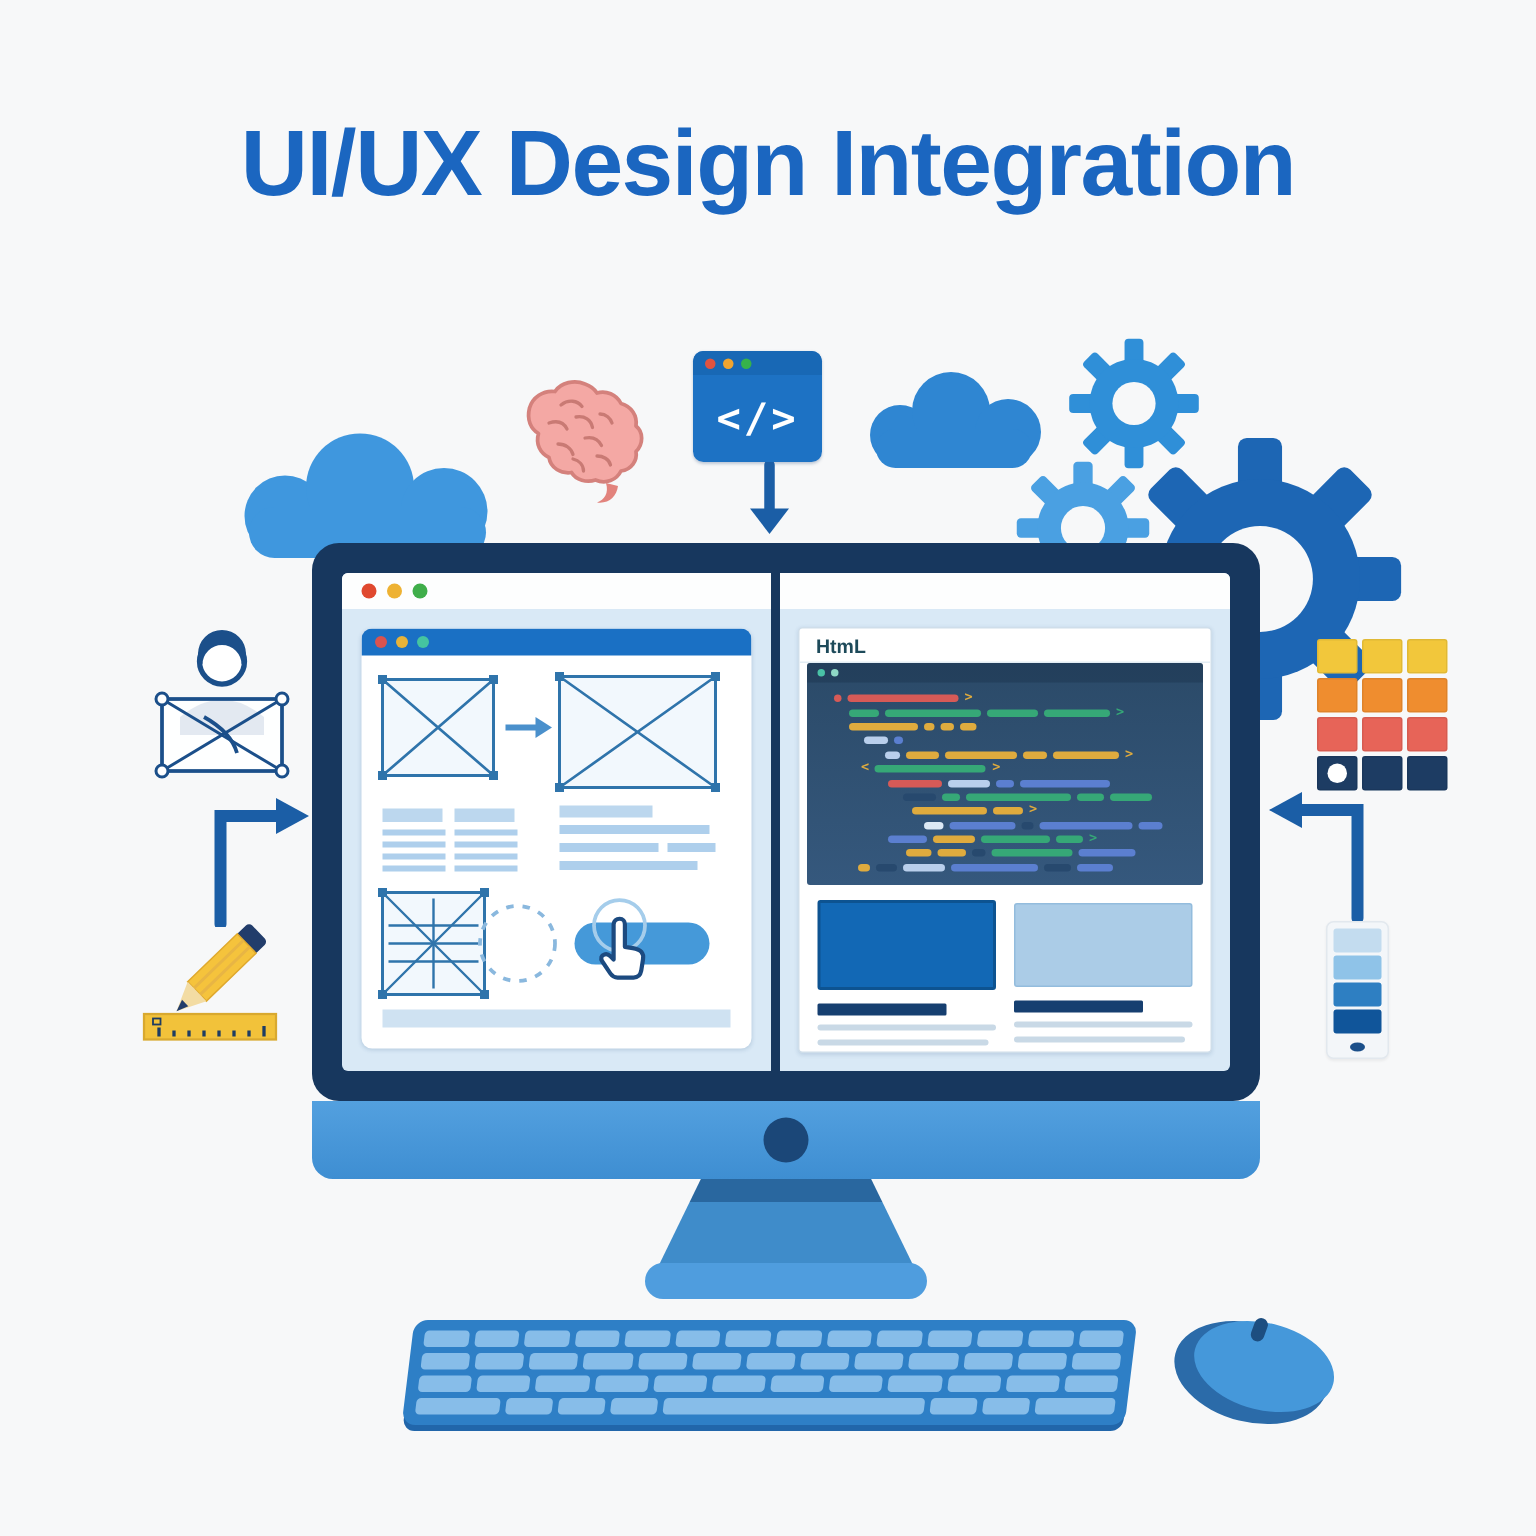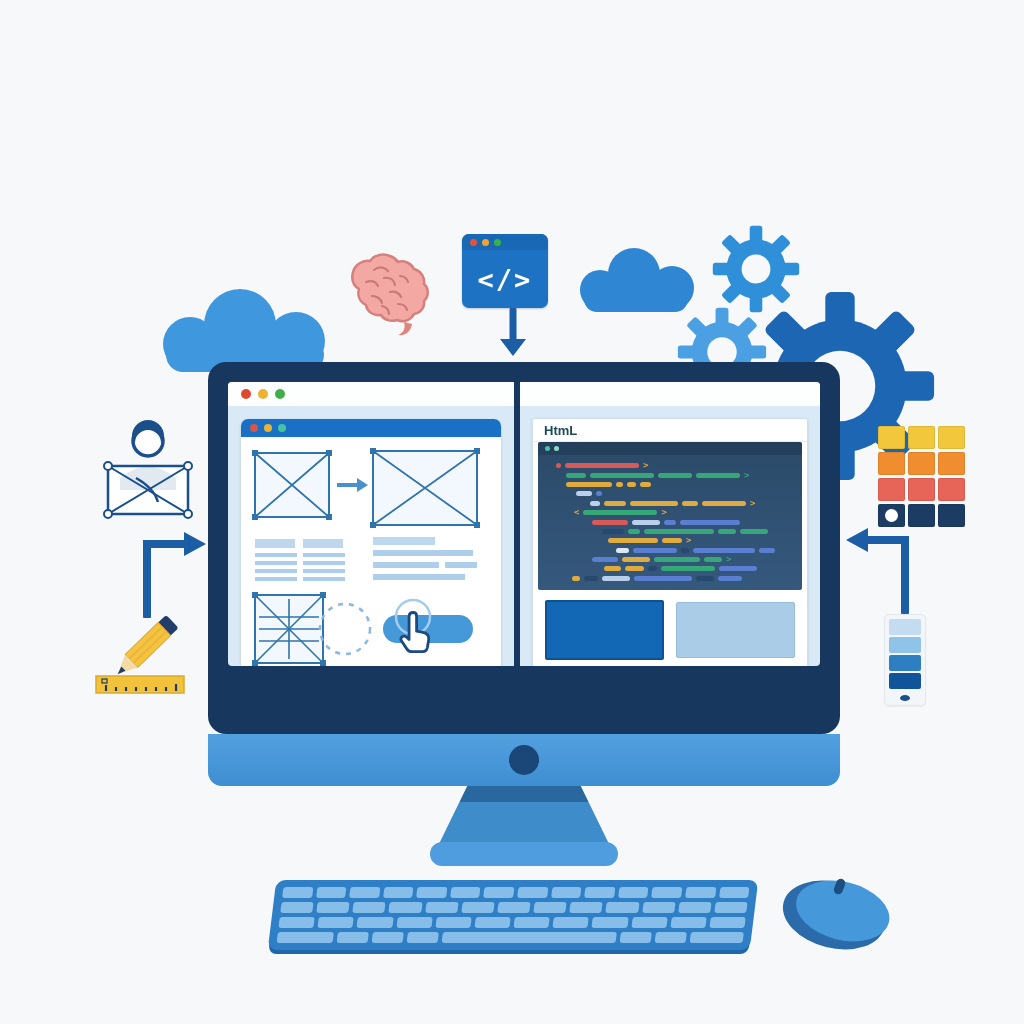--- a/index.html
+++ b/index.html
@@ -33,21 +33,21 @@
                  border:1px solid #e2e8ee; border-radius:5px; padding:4px;
                  display:flex; flex-direction:column; gap:2px; box-shadow:0 1px 2px rgba(0,0,0,.06); }
   .swatch-card .bar { height:16px; border-radius:2px; }
   .swatch-card .sdot { width:10px; height:10px; background:#1b4f8a; border-radius:50%;
                        margin:4px auto 0; }
 
   
   .monitor { left:208px; top:362px; width:632px; height:506px; z-index:5; }
   .m-frame { position:absolute; left:0; top:0; width:632px; height:372px;
              background:#17375e; border-radius:18px; }
-  .m-screen { position:absolute; left:20px; top:20px; width:592px; height:284px;
+  .m-screen { position:absolute; left:20px; top:20px; width:592px; height:332px;
               display:flex; background:#17375e; border-radius:4px; overflow:hidden; }
   .panel { height:332px; background:#d9e9f6; }
   .panel.left  { width:286px; }
   .panel.right { width:300px; }
   .m-divider { width:6px; height:332px; background:#17375e; }
 
   .dot-strip { height:24px; background:#fdfefe; display:flex; align-items:center;
                padding-left:13px; gap:7px; }
   .dot-strip .dot { width:10px; height:10px; border-radius:50%; display:inline-block; }
 
@@ -106,20 +106,21 @@
   .mouse .m-notch { position:absolute; left:46px; top:-4px; width:9px; height:16px;
                     background:#1d4e80; border-radius:5px; transform:rotate(6deg); }
 
   svg { display:block; }
 </style>
 </head>
 <body>
 
 <div class="canvas">
 
+  <div class="title">UI/UX Design Integration</div>
 
   <svg class="abs" style="left:138px;top:288px;z-index:1" width="215" height="86" viewBox="0 0 215 86">
     <g fill="#3f97de">
       <circle cx="52" cy="56" r="27"></circle>
         <circle cx="102" cy="37" r="36"></circle>
         <circle cx="158" cy="53" r="29"></circle>
       <rect x="28" y="50" width="158" height="34" rx="17"></rect>
     </g>
   </svg>
   <svg class="abs" style="left:566px;top:244px;z-index:1" width="140" height="70" viewBox="0 0 140 70">

